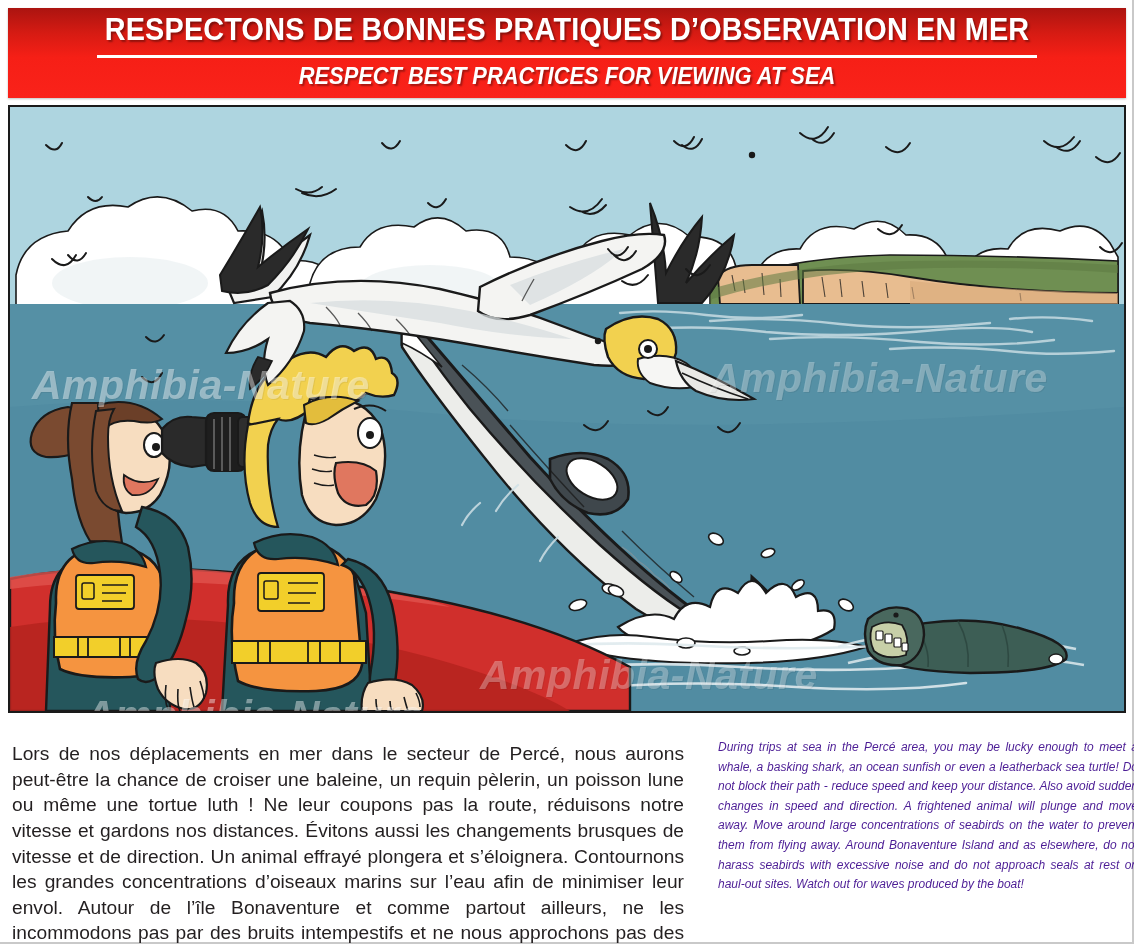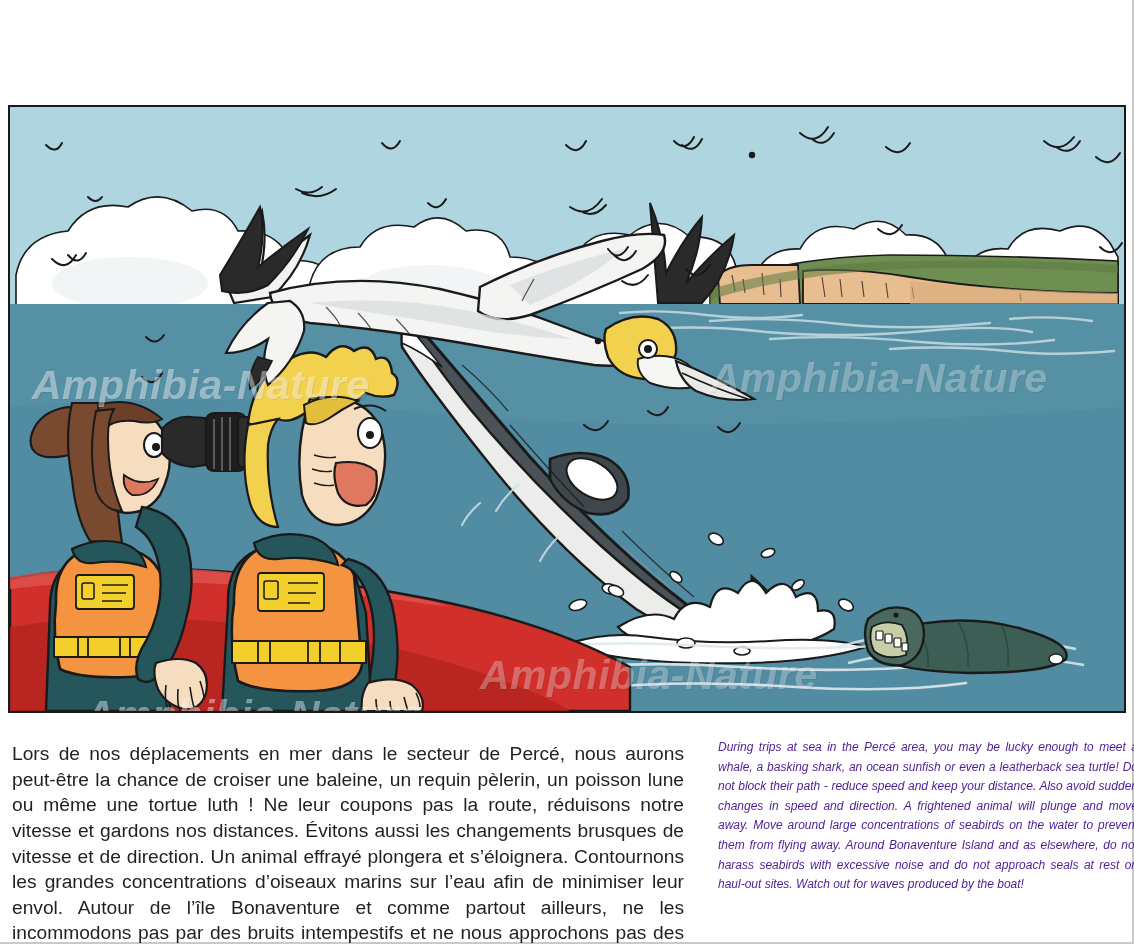--- a/index.html
+++ b/index.html
@@ -45,20 +45,25 @@
     font-family:"Liberation Sans",sans-serif;}
   .col-en{position:absolute;left:694px;top:4px;width:420px;color:#4c1d95;
     font-size:12px;line-height:19.6px;text-align:justify;font-style:italic;
     font-family:"Liberation Sans",sans-serif;margin-left:16px;}
 </style>
 </head>
 <body>
 
 <div class="page">
 
+  <div class="banner">
+    <div class="banner-title">RESPECTONS DE BONNES PRATIQUES D’OBSERVATION EN MER</div>
+    <div class="banner-rule"></div>
+    <div class="banner-sub">RESPECT BEST PRACTICES FOR VIEWING AT SEA</div>
+  </div>
 
   <div class="illus-wrap">
     <div class="illus">
       <svg viewBox="0 0 1114 604" preserveAspectRatio="none">
         <defs>
           <clipPath id="frame">
               <rect x="0" y="0" width="1114" height="604"></rect>
             </clipPath>
           <clipPath id="seaclip">
               <rect x="0" y="197" width="1114" height="407"></rect>

